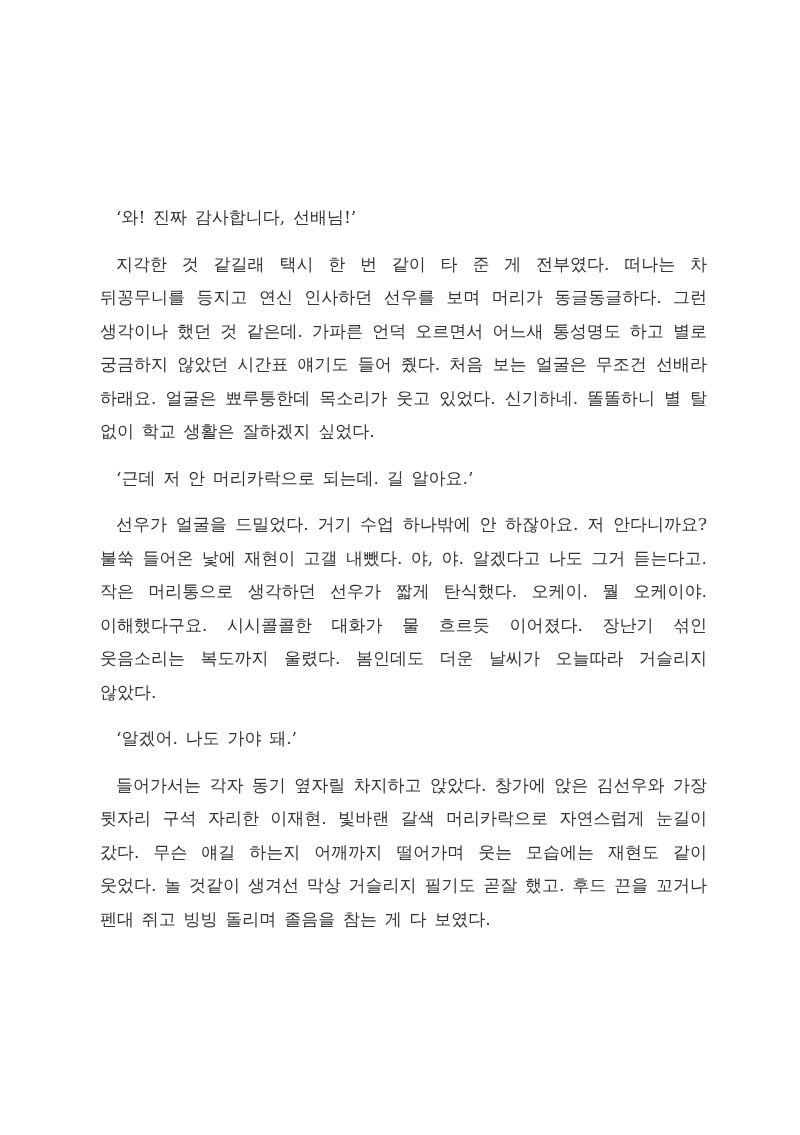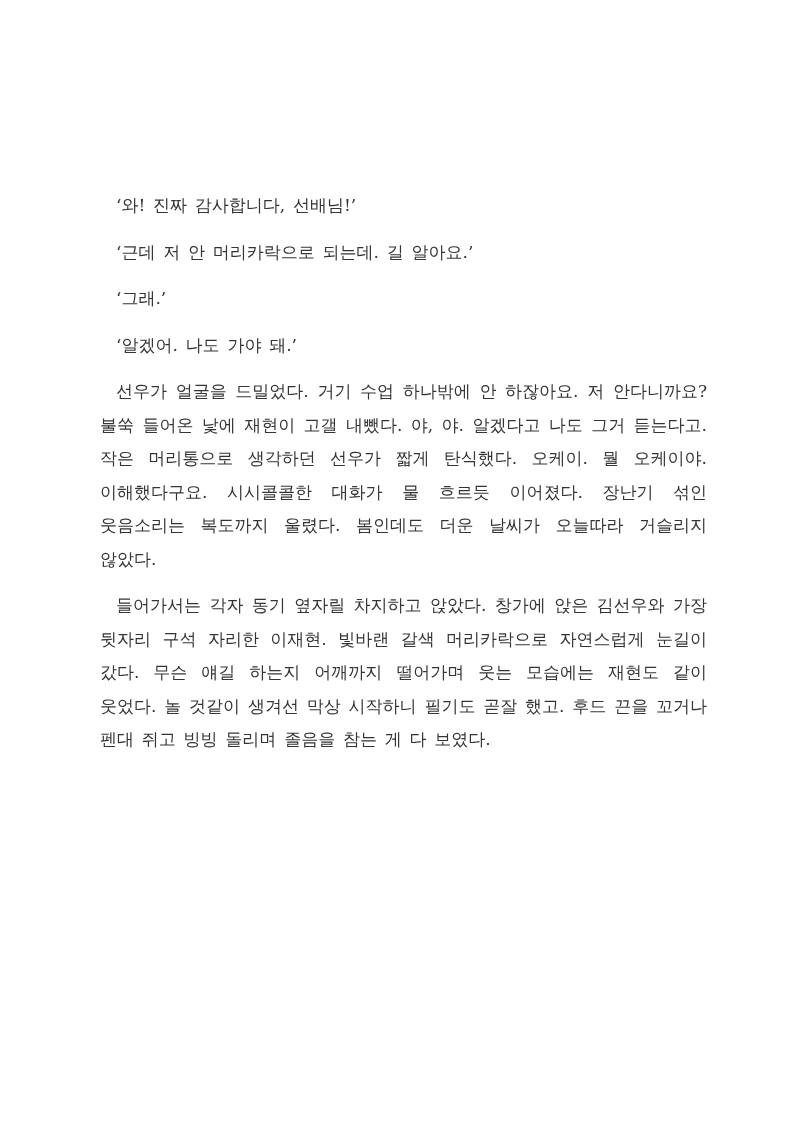--- a/index.html
+++ b/index.html
@@ -4,21 +4,21 @@
 <style>
   html, body {
     margin: 0;
     padding: 0;
     background: #ffffff;
   }
   .page {
     position: relative;
     width: 800px;
     height: 972px;
-    margin: 4px auto;
+    margin: 16px auto;
     background: #ffffff;
     overflow: hidden;
     box-sizing: border-box;
   }
   .text-block {
     position: absolute;
     top: 185px;
     left: 100px;
     width: 607px;
     font-family: "DejaVu Serif", "Liberation Serif", serif;
@@ -39,19 +39,19 @@
     margin-bottom: 0;
   }
 </style>
 </head>
 <body>
 
 <div class="page">
   <main class="text-block">
 
   <p>‘와! 진짜 감사합니다, 선배님!’</p>
+      <p>지각한 것 같길래 택시 한 번 같이 타 준 게 전부였다. 떠나는 차 뒤꽁무니를 등지고 연신 인사하던 선우를 보며 머리가 동글동글하다. 그런 생각이나 했던 것 같은데. 가파른 언덕 오르면서 어느새 통성명도 하고 별로 궁금하지 않았던 시간표 얘기도 들어 줬다. 처음 보는 얼굴은 무조건 선배라 하래요. 얼굴은 뾰루퉁한데 목소리가 웃고 있었다. 신기하네. 똘똘하니 별 탈 없이 학교 생활은 잘하겠지 싶었다.</p>
       <p>‘근데 저 안 머리카락으로 되는데. 길 알아요.’</p>
-      <p>‘그래.’</p>
+      <p>선우가 얼굴을 드밀었다. 거기 수업 하나밖에 안 하잖아요. 저 안다니까요? 불쑥 들어온 낯에 재현이 고갤 내뺐다. 야, 야. 알겠다고 나도 그거 듣는다고. 작은 머리통으로 생각하던 선우가 짧게 탄식했다. 오케이. 뭘 오케이야. 이해했다구요. 시시콜콜한 대화가 물 흐르듯 이어졌다. 장난기 섞인 웃음소리는 복도까지 울렸다. 봄인데도 더운 날씨가 오늘따라 거슬리지 않았다.</p>
       <p>‘알겠어. 나도 가야 돼.’</p>
-      <p>선우가 얼굴을 드밀었다. 거기 수업 하나밖에 안 하잖아요. 저 안다니까요? 불쑥 들어온 낯에 재현이 고갤 내뺐다. 야, 야. 알겠다고 나도 그거 듣는다고. 작은 머리통으로 생각하던 선우가 짧게 탄식했다. 오케이. 뭘 오케이야. 이해했다구요. 시시콜콜한 대화가 물 흐르듯 이어졌다. 장난기 섞인 웃음소리는 복도까지 울렸다. 봄인데도 더운 날씨가 오늘따라 거슬리지 않았다.</p>
-      <p>들어가서는 각자 동기 옆자릴 차지하고 앉았다. 창가에 앉은 김선우와 가장 뒷자리 구석 자리한 이재현. 빛바랜 갈색 머리카락으로 자연스럽게 눈길이 갔다. 무슨 얘길 하는지 어깨까지 떨어가며 웃는 모습에는 재현도 같이 웃었다. 놀 것같이 생겨선 막상 시작하니 필기도 곧잘 했고. 후드 끈을 꼬거나 펜대 쥐고 빙빙 돌리며 졸음을 참는 게 다 보였다.</p>
+      <p>들어가서는 각자 동기 옆자릴 차지하고 앉았다. 창가에 앉은 김선우와 가장 뒷자리 구석 자리한 이재현. 빛바랜 갈색 머리카락으로 자연스럽게 눈길이 갔다. 무슨 얘길 하는지 어깨까지 떨어가며 웃는 모습에는 재현도 같이 웃었다. 놀 것같이 생겨선 막상 거슬리지 필기도 곧잘 했고. 후드 끈을 꼬거나 펜대 쥐고 빙빙 돌리며 졸음을 참는 게 다 보였다.</p>
     </main>
 </div>
 
 </body></html>

